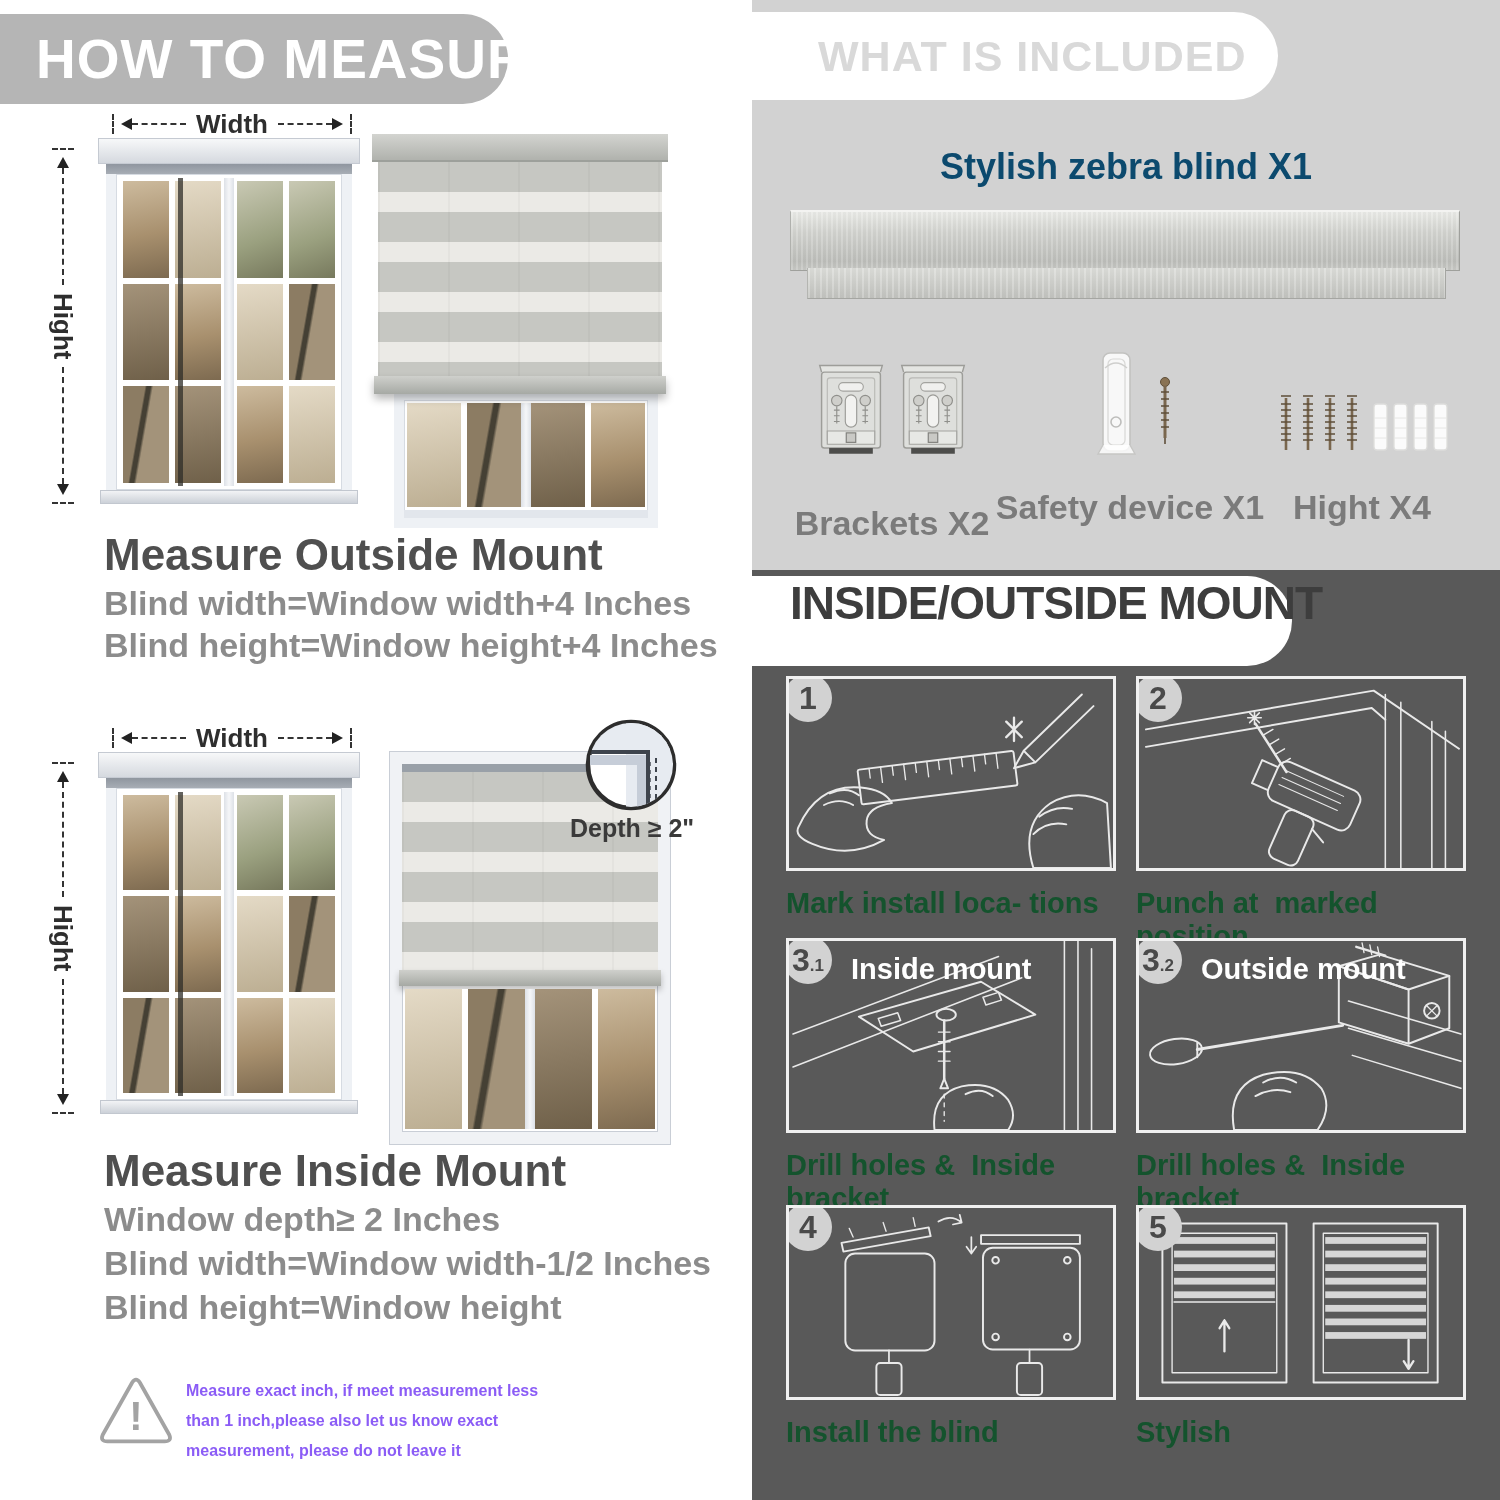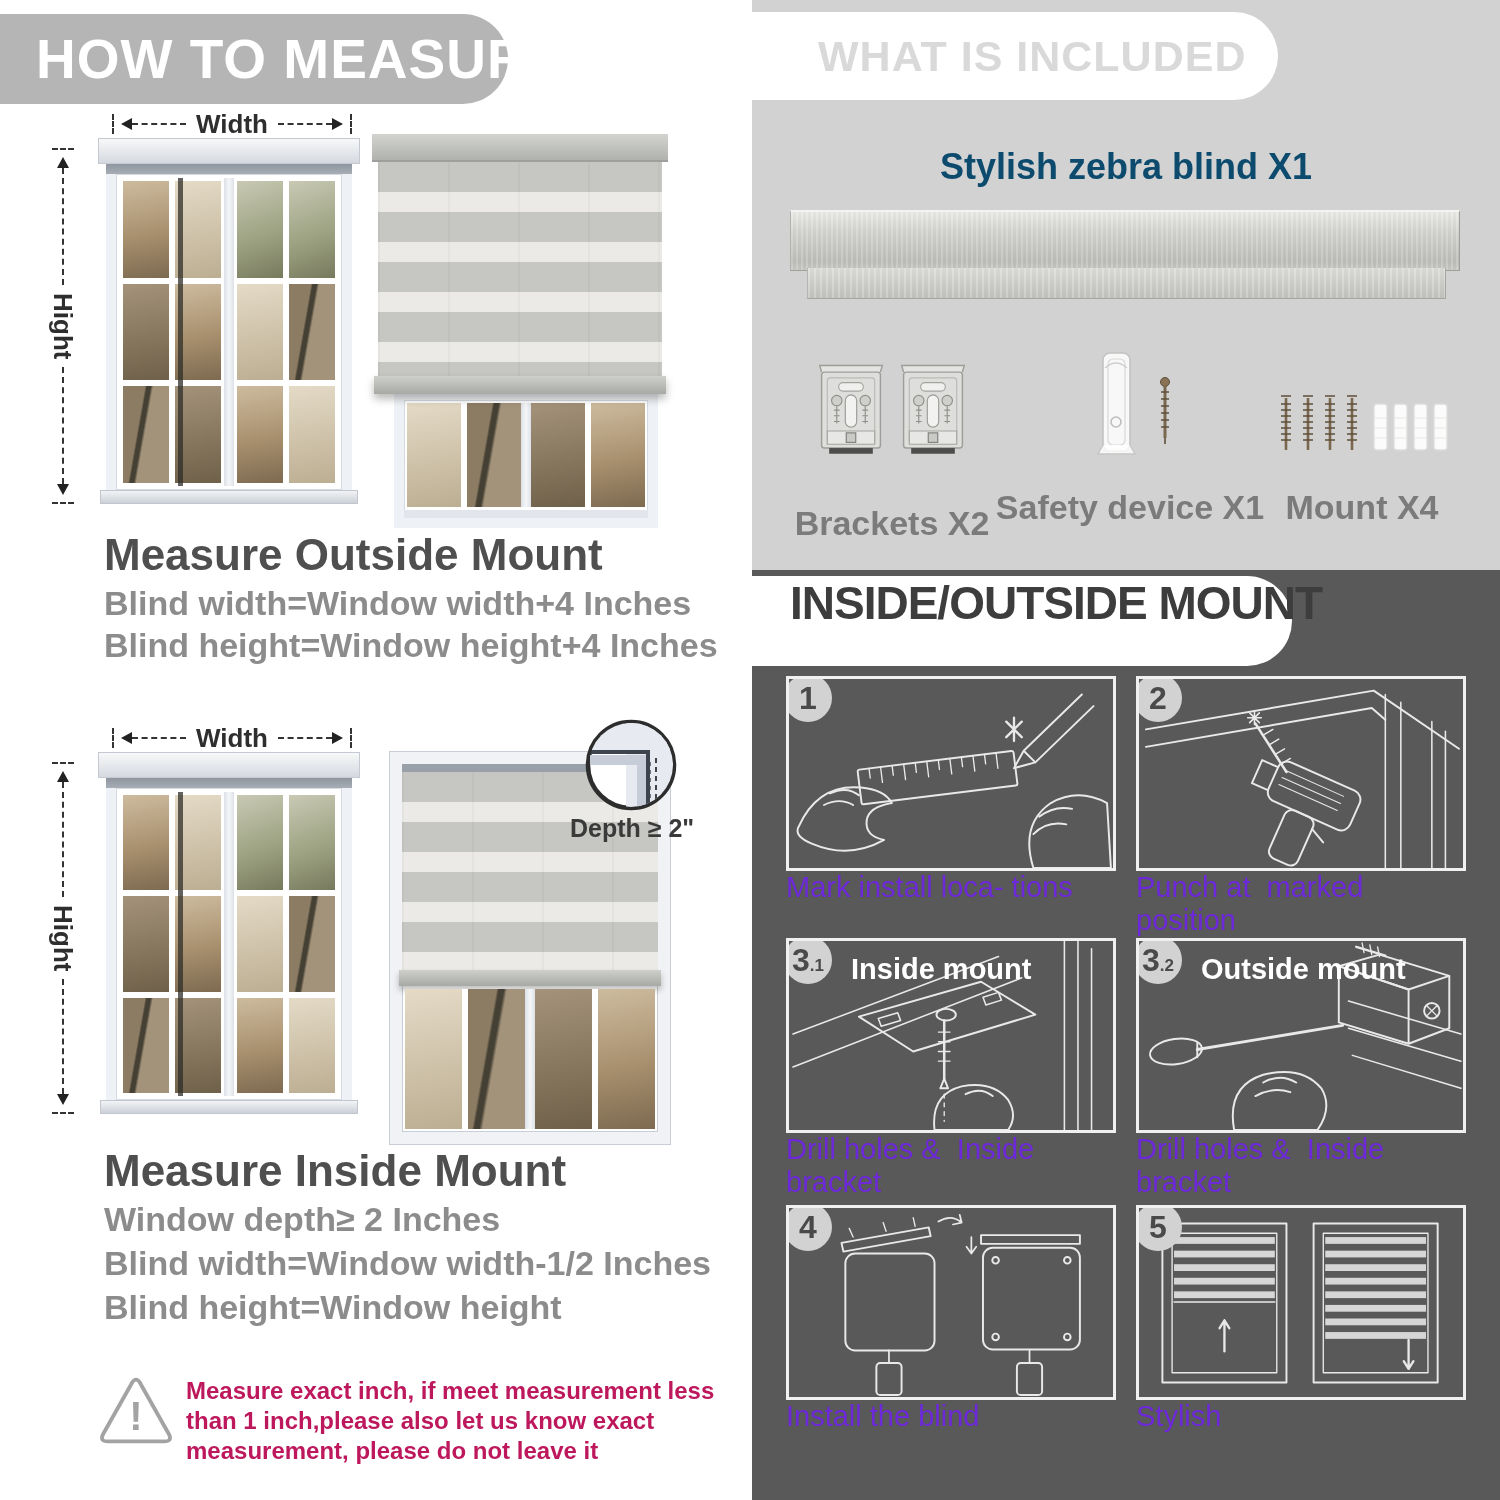--- a/index.html
+++ b/index.html
@@ -68,21 +68,21 @@
   .iw-panes{flex:1;display:flex;padding:3px;}
   .iw-panes .mpane{flex:1;}
   .iw-panes .muntin{width:6px;background:#fff;}
   .iw-panes .mull{width:10px;background:linear-gradient(90deg,#dde1e7,#f5f6f8,#dde1e7);}
 
   .depth-label{font-size:25px;font-weight:bold;color:#3a3a3a;text-align:center;white-space:nowrap;}
 
   .sec-title{font-size:44px;font-weight:bold;color:#4f4f4f;white-space:nowrap;}
   .sec-line{font-size:34px;font-weight:bold;color:#8c8c8c;white-space:nowrap;}
 
-  .warn-text{font-size:24px;font-weight:bold;color:#be185d;line-height:30px;white-space:nowrap;}
+  .warn-text{font-size:16px;font-weight:bold;color:#8b5cf6;line-height:30px;white-space:nowrap;}
 
   
   .right-top{left:752px;top:0;width:748px;height:570px;background:#d2d2d2;}
   .right-header{left:752px;top:12px;width:526px;height:88px;background:#ffffff;
                 border-radius:0 45px 45px 0;display:flex;align-items:center;}
   .right-header span{color:#d9d9d9;font-size:43px;font-weight:bold;letter-spacing:1px;padding-left:66px;white-space:nowrap;text-align:right;}
   .product-label{left:752px;top:146px;width:748px;text-align:center;font-size:36px;font-weight:bold;color:#0c4a6e;}
   .headrail-main{left:790px;top:210px;width:668px;height:58px;
      background:
        repeating-linear-gradient(90deg, rgba(255,255,255,.15) 0 2px, rgba(0,0,0,.02) 2px 5px),
@@ -103,21 +103,21 @@
                 border-radius:0 45px 45px 0;display:flex;align-items:flex-start;}
   .mount-header span{color:#3d3d3d;font-size:46px;font-weight:bold;letter-spacing:-1px;padding-left:38px;white-space:nowrap;}
 
   .step{width:330px;}
   .frame{position:relative;width:324px;height:189px;border:3px solid #f0f0f0;background:#595959;overflow:hidden;}
   .badge{position:absolute;left:-5px;top:-5px;min-width:48px;height:48px;border-radius:50%;
          background:#d2d2d2;display:flex;align-items:center;justify-content:center;padding:0 7px;box-sizing:border-box;}
   .badge .n{font-size:32px;font-weight:bold;color:#4a4a4a;line-height:1;}
   .badge .sub{font-size:17px;font-weight:bold;color:#4a4a4a;line-height:1;margin-top:10px;}
   .frame-title{position:absolute;left:62px;top:12px;color:#ffffff;font-size:29px;font-weight:bold;white-space:nowrap;}
-  .caption{margin-top:0;color:#6d28d9;font-size:29px;font-weight:normal;white-space:pre-wrap;}
+  .caption{margin-top:16px;color:#14532d;font-size:29px;font-weight:bold;white-space:pre-wrap;}
   .art{position:absolute;left:0;top:0;width:324px;height:189px;}
 </style>
 </head>
 <body>
 
 <div class="canvas">
 
   <div class="abs left-header">
     <span>HOW TO MEASURE</span>
   </div>
@@ -353,21 +353,21 @@
           <rect x="100" y="14" width="13" height="46" rx="3"></rect>
           <rect x="120" y="14" width="13" height="46" rx="3"></rect>
           <rect x="140" y="14" width="13" height="46" rx="3"></rect>
           <rect x="160" y="14" width="13" height="46" rx="3"></rect>
         </g>
         <g stroke="#e6e6e4" stroke-width="1">
           <path d="M100 28 h13 M100 38 h13 M100 48 h13 M120 28 h13 M120 38 h13 M120 48 h13 M140 28 h13 M140 38 h13 M140 48 h13 M160 28 h13 M160 38 h13 M160 48 h13"></path>
         </g>
       </svg>
     </div>
-    <div class="comp-label" style="margin-top:26px;">Mount X4</div>
+    <div class="comp-label" style="margin-top:26px;">Hight X4</div>
   </div>
 
   <div class="abs right-bottom"></div>
   <div class="abs mount-header">
     <span>INSIDE/OUTSIDE MOUNT</span>
   </div>
 
   <div class="abs step" style="left:786px;top:676px;">
     <div class="frame">
       <svg class="art" viewBox="0 0 330 195" fill="none" stroke="#e9e9e9" stroke-width="2" stroke-linecap="round" stroke-linejoin="round">

